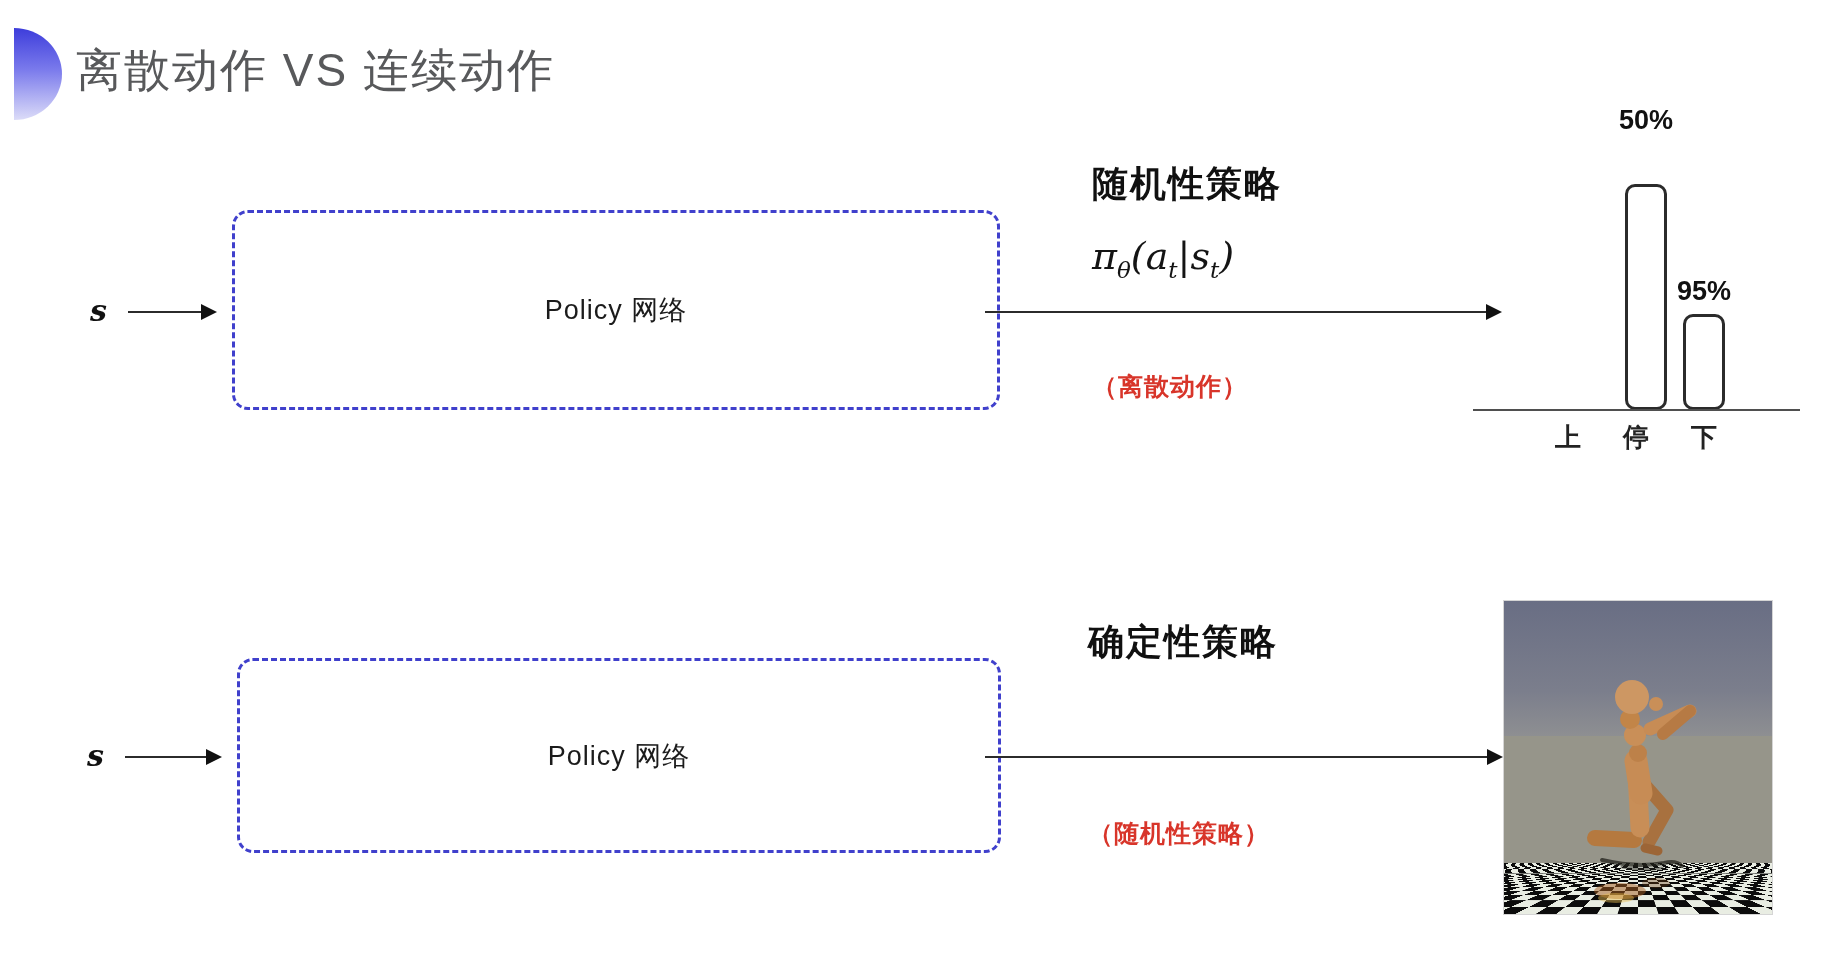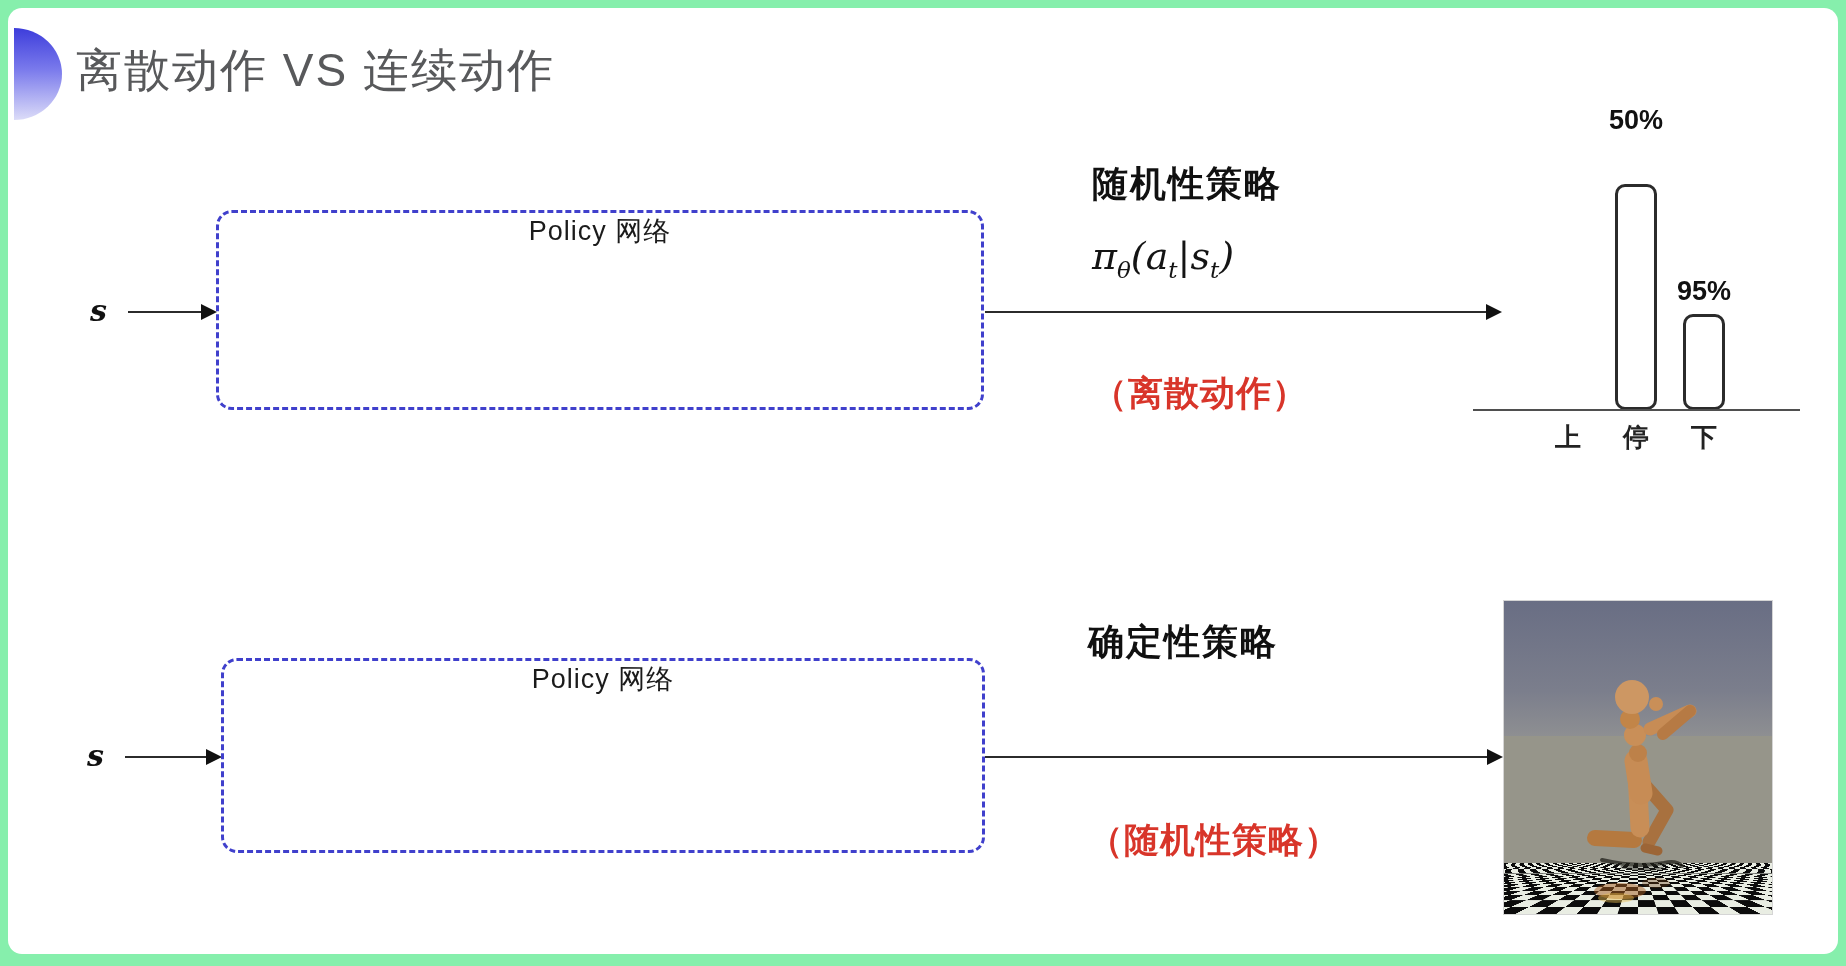--- a/index.html
+++ b/index.html
@@ -1,29 +1,29 @@
 <!DOCTYPE html>
 <html><head>
 <meta charset="utf-8">
 <style>
   html,body{margin:0;padding:0;background:#000;}
-  .stage{position:relative;width:1846px;height:966px;background:#86efac;overflow:hidden;
+  .stage{position:relative;width:1846px;height:966px;background:#ffffff;overflow:hidden;
          font-family:"Liberation Sans","DejaVu Sans",sans-serif;}
   .slide{position:absolute;left:8px;top:8px;right:8px;bottom:12px;background:#fff;border-radius:14px;}
 
   
   .title-bullet{position:absolute;left:14px;top:28px;width:48px;height:92px;
     background:linear-gradient(180deg,#3d3ddb 0%,#7a7aec 45%,#dcdcf8 100%);
     border-radius:0 48px 48px 0 / 0 46px 46px 0;}
   .page-title{position:absolute;left:76px;top:40px;font-size:46px;font-weight:500;
     color:#58595b;letter-spacing:2px;white-space:nowrap;}
 
   
   .policy-box{position:absolute;border:3px dashed #4040cc;border-radius:16px;
-    display:flex;align-items:flex-start;justify-content:center;box-sizing:border-box;}
+    display:flex;align-items:center;justify-content:center;box-sizing:border-box;margin-left:16px;}
   .policy-box .box-label{font-size:27px;color:#1b1b1b;letter-spacing:1px;}
   .box-top{left:216px;top:210px;width:768px;height:200px;}
   .box-bottom{left:221px;top:658px;width:764px;height:195px;}
 
   
   .s-label{position:absolute;font-family:"DejaVu Serif",serif;font-style:italic;
     font-weight:600;font-size:30px;color:#111;}
   .s-top{left:90px;top:293px;}
   .s-bottom{left:87px;top:738px;}
 
@@ -34,35 +34,35 @@
   .arrow-1{left:128px;top:311px;width:74px;}
   .arrow-2{left:985px;top:311px;width:502px;}
   .arrow-3{left:125px;top:756px;width:82px;}
   .arrow-4{left:985px;top:756px;width:503px;}
 
   
   .tblock{position:absolute;width:300px;text-align:left;}
   .policy-heading{font-size:36px;font-weight:600;color:#101010;letter-spacing:2px;}
   .formula{font-family:"DejaVu Serif",serif;font-style:italic;font-size:38px;color:#141414;}
   .formula sub{font-size:23px;font-style:italic;}
-  .action-note{font-size:35px;font-weight:600;letter-spacing:1px;}
+  .action-note{font-size:25px;font-weight:600;letter-spacing:1px;}
   .stoch-title{left:1092px;top:160px;}
   .stoch-formula{left:1092px;top:234px;}
   .stoch-note{left:1092px;top:370px;}
   .det-title{left:1088px;top:618px;}
   .det-formula{left:1088px;top:682px;}
   .det-note{left:1088px;top:817px;}
 
   
   .chart-bars{position:absolute;left:1473px;top:105px;width:327px;height:305px;}
   .bar-col{position:absolute;bottom:0;width:68px;display:flex;flex-direction:column;
     align-items:center;justify-content:flex-end;height:100%;gap:7px;}
   .bar-col .bar-value{font-size:27px;font-weight:600;color:#111;}
   .bar{width:42px;background:#fff;border:3px solid #2b2b2b;border-radius:10px;box-sizing:border-box;}
-  .col-0{left:61px;} .col-1{left:129px;gap:48px;} .col-2{left:197px;}
+  .col-0{left:61px;} .col-1{left:139px;gap:48px;} .col-2{left:197px;}
   .chart-baseline{position:absolute;left:1473px;top:409px;width:327px;height:2px;background:#4f4f4f;}
   .cat-label{position:absolute;top:420px;width:68px;text-align:center;
     font-size:26px;font-weight:700;color:#222;}
   .cat-0{left:1534px;} .cat-1{left:1602px;} .cat-2{left:1670px;}
 
   
   .sim{position:absolute;left:1503px;top:600px;width:270px;height:315px;overflow:hidden;
     border:1px solid #d5d5d5;box-sizing:border-box;}
   .sim-sky{position:absolute;left:0;top:0;right:0;height:44%;
     background:linear-gradient(180deg,#696e84 0%,#7b7e8c 65%,#8f9092 100%);}

